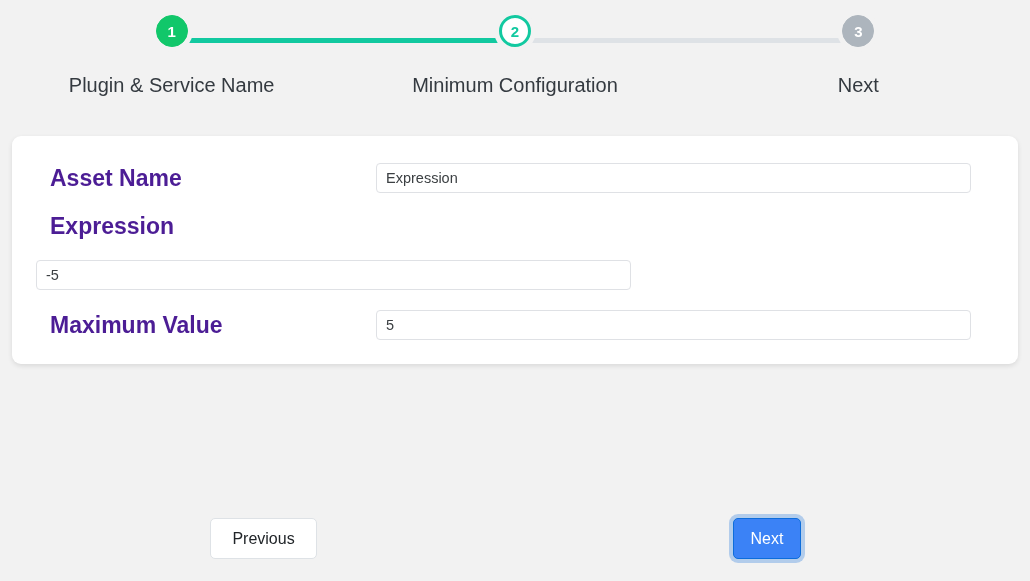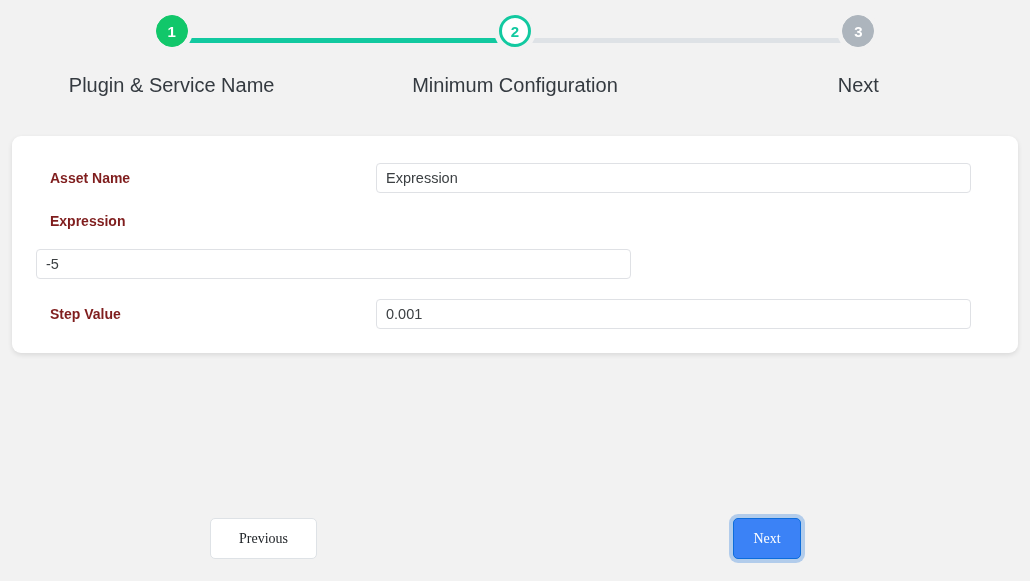--- a/index.html
+++ b/index.html
@@ -104,23 +104,23 @@
     margin-bottom: 20px;
   }
   .form-row:last-child {
     margin-bottom: 0;
   }
   .form-label {
     width: 340px;
     flex: 0 0 340px;
     padding-left: 14px;
     box-sizing: border-box;
-    font-size: 14px;
+    font-size: 23px;
     font-weight: bold;
-    color: #7f1d1d;
+    color: #4c1d95;
   }
   .form-field {
     flex: 1 1 auto;
   }
   .form-input {
     width: 595px;
     height: 30px;
     box-sizing: border-box;
     border: 1px solid #dfe1e5;
     border-radius: 4px;
@@ -136,22 +136,22 @@
   .footer {
     position: absolute;
     left: 0;
     right: 0;
     top: 516px;
     height: 45px;
   }
   .btn {
     position: absolute;
     box-sizing: border-box;
-    font-family: Liberation Serif, serif;
-    font-size: 14px;
+    font-family: Liberation Sans, sans-serif;
+    font-size: 16px;
     border-radius: 5px;
     cursor: pointer;
     padding: 0;
   }
   .btn-previous {
     left: 210px;
     top: 2px;
     width: 107px;
     height: 41px;
     background: #ffffff;
@@ -212,26 +212,26 @@
   <div class="form-row">
     <div class="form-label">Expression</div>
   </div>
 
   <div class="form-row">
     <div class="form-field">
       <input class="form-input" type="text" value="-5" style="">
     </div>
   </div>
 
-
-  <div class="form-row">
-    <div class="form-label">Step Value</div>
+  <div class="form-row">
+    <div class="form-label">Maximum Value</div>
     <div class="form-field">
-      <input class="form-input" type="text" value="0.001" style="">
-    </div>
-  </div>
+      <input class="form-input" type="text" value="5" style="">
+    </div>
+  </div>
+
 
 </div>
 
 <div class="footer">
   <button class="btn btn-previous">Previous</button>
   <button class="btn btn-next">Next</button>
 </div>
 
 </body></html>

